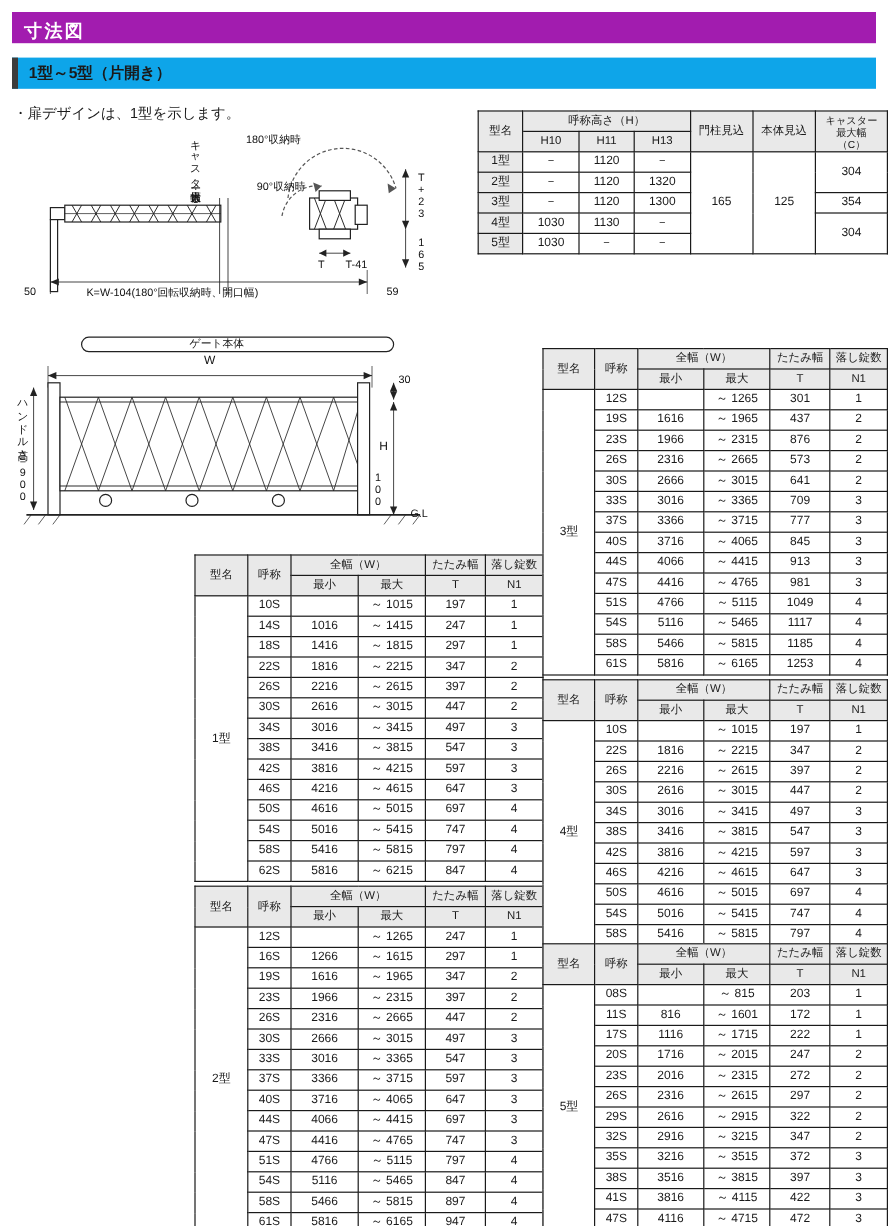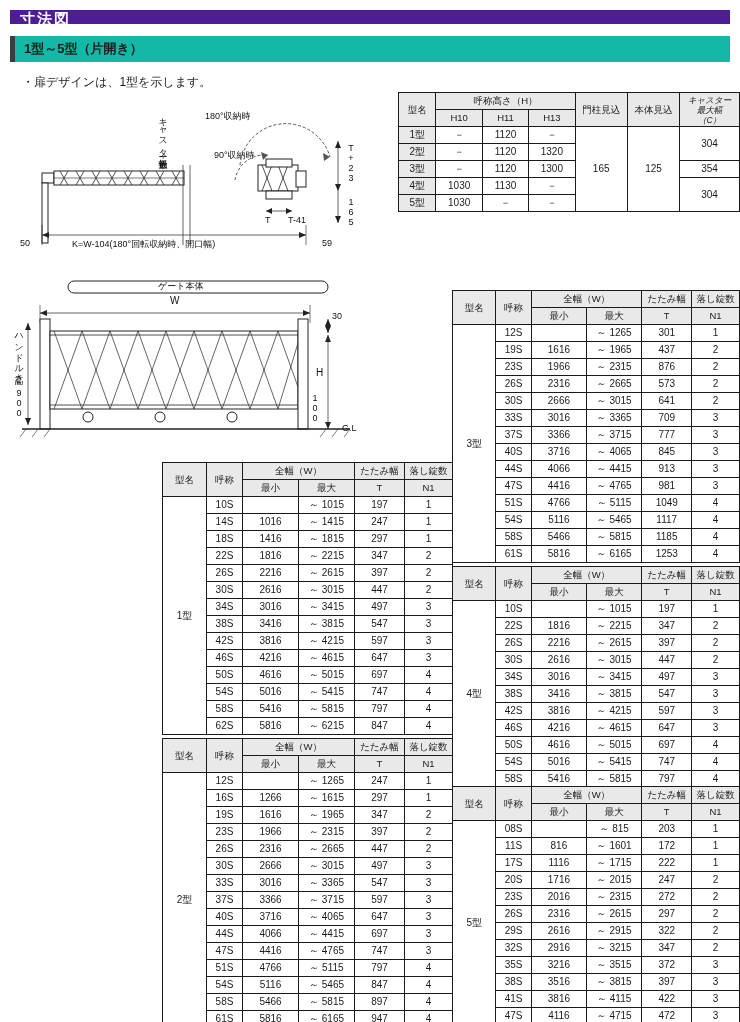--- a/index.html
+++ b/index.html
@@ -9,50 +9,50 @@
     height: 1022px;
     background: #ffffff;
     font-family: "Liberation Sans", sans-serif;
     font-size: 11px;
     color: #1a1a1a;
     position: relative;
   }
   
   .page-title-bar {
     margin: 10px 10px 0 10px;
-    height: 14px;
-    background: #4c1d95;
+    height: 26px;
+    background: #a21caf;
     color: #ffffff;
     display: flex;
-    align-items: flex-start;
+    align-items: flex-end;
     padding-left: 10px;
     font-size: 15px;
     font-weight: bold;
     letter-spacing: 2px;
   }
   .section-bar {
     margin: 12px 10px 0 10px;
     height: 26px;
-    background: #14b8a6;
+    background: #0ea5e9;
     display: flex;
     align-items: center;
     font-size: 13px;
     font-weight: bold;
     position: relative;
     padding-left: 14px;
   }
   .section-bar:before {
     content: "";
     position: absolute;
     left: 0; top: 0; bottom: 0;
     width: 5px;
     background: #3c3c3c;
   }
   .note-line {
-    margin: 12px 0 0 22px;
+    margin: 12px 0 0 11px;
     font-size: 12px;
   }
 
   
   table.spec {
     border-collapse: collapse;
     font-size: 10px;
     background: #fff;
   }
   table.spec th, table.spec td {
@@ -108,21 +108,21 @@
 
 <div class="note-line">・扉デザインは、1型を示します。</div>
 
 <table class="spec" id="height-table">
   <tbody>
       <tr>
     <th rowspan="2" style="width:40px;">型名</th>
     <th colspan="3" style="width:150px;">呼称高さ（H）</th>
     <th rowspan="2" style="width:54px;" class="hdr-sm">門柱見込</th>
     <th rowspan="2" style="width:54px;text-align:center;" class="hdr-sm">本体見込</th>
-    <th rowspan="2" style="width:62px;font-size:8.5px;line-height:10px;font-style:italic;">キャスター<br>最大幅<br>（C）</th>
+    <th rowspan="2" style="width:62px;font-size:8.5px;line-height:10px;">キャスター<br>最大幅<br>（C）</th>
   </tr>
   <tr>
     <th style="width:50px;">H10</th>
     <th style="width:50px;">H11</th>
     <th style="width:50px;">H13</th>
   </tr>
   <tr>
     <td class="typ">1型</td>
     <td>－</td>
     <td>1120</td>

